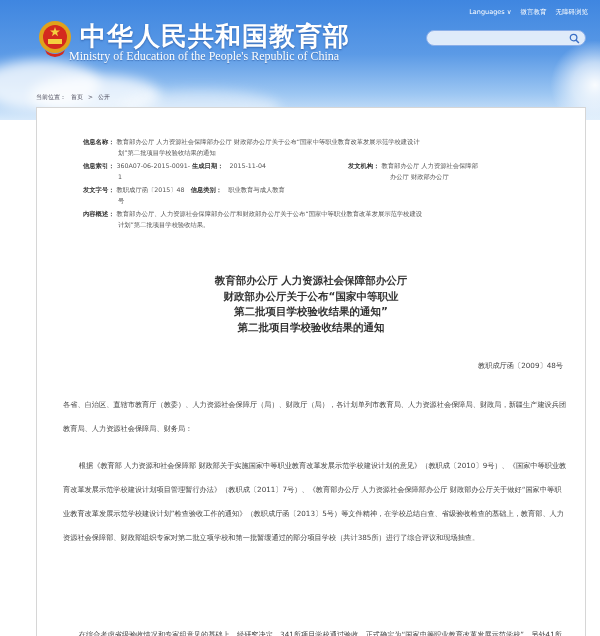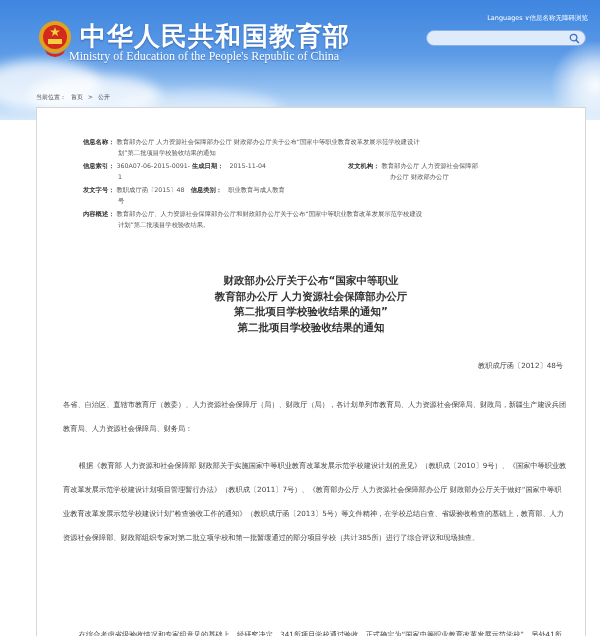--- a/index.html
+++ b/index.html
@@ -22,21 +22,21 @@
     position: absolute; left: 80px; top: 19px;
     font-family: "DejaVu Sans", sans-serif; font-weight: bold;
     font-size: 26px; color: #ffffff; letter-spacing: 1px;
     text-shadow: 0 1px 2px rgba(30,70,140,0.6);
   }
   .site-subtitle {
     position: absolute; left: 69px; top: 49px;
     font-family: Liberation Serif, serif; font-size: 12px; color: #ffffff;
     text-shadow: 0 1px 1px rgba(30,70,140,0.5);
   }
-  .top-links { position: absolute; right: 12px; top: 14px; display: flex; gap: 0; font-size: 6.5px; color: #ffffff; justify-content: space-between; }
+  .top-links { position: absolute; right: 12px; top: 8px; display: flex; gap: 9px; font-size: 6.5px; color: #ffffff; justify-content: space-between; }
   .top-links span { cursor: pointer; }
   .search-box {
     position: absolute; left: 426px; top: 30px; width: 160px; height: 16px;
     border-radius: 8px; background: rgba(235,242,252,0.92);
     border: 1px solid #8aaee8;
   }
   .search-icon { position: absolute; right: 5px; top: 2px; width: 11px; height: 11px; }
   .breadcrumb {
     position: absolute; left: 36px; top: 93px; font-size: 6px; color: #445;
     display: flex; gap: 5px;
@@ -71,21 +71,21 @@
     <polygon points="18,7 19.2,10.5 23,10.5 20,12.7 21.1,16.2 18,14 14.9,16.2 16,12.7 13,10.5 16.8,10.5" fill="#f4d03f"></polygon>
     <rect x="11" y="19" width="14" height="5" fill="#f4d03f"></rect>
     <path d="M8 30 Q18 38 28 30 L26 34 Q18 40 10 34 Z" fill="#d42a1e"></path>
   </svg>
 
   <div class="site-title">中华人民共和国教育部</div>
   <div class="site-subtitle">Ministry of Education of the People's Republic of China</div>
 
   <div class="top-links">
     <span>Languages ∨</span>
-    <span>信息名称</span>
+    <span>微言教育</span>
     <span>无障碍浏览</span>
   </div>
 
   <div class="search-box">
     <svg class="search-icon" viewBox="0 0 12 12">
       <circle cx="5" cy="5" r="3.6" fill="none" stroke="#3a6fc6" stroke-width="1.4"></circle>
       <line x1="7.6" y1="7.6" x2="10.8" y2="10.8" stroke="#3a6fc6" stroke-width="1.6"></line>
     </svg>
   </div>
 
@@ -138,24 +138,24 @@
     <div class="meta-row" style="left:0;top:72px;width:470px;">
       <span class="lbl">内容概述：</span>
       <span>教育部办公厅、人力资源社会保障部办公厅和财政部办公厅关于公布“国家中等职业教育改革发展示范学校建设</span>
     </div>
     <div class="meta-row" style="left:35px;top:83px;">
       <span>计划”第二批项目学校验收结果。</span>
     </div>
   </div>
 
   <div class="doc-title">
+    <div>教育部办公厅 人力资源社会保障部办公厅</div>
     <div>财政部办公厅关于公布“国家中等职业</div>
-    <div>教育部办公厅 人力资源社会保障部办公厅</div>
     <div>第二批项目学校验收结果的通知”</div>
     <div>第二批项目学校验收结果的通知</div>
   </div>
 
-  <div class="doc-number">教职成厅函〔2012〕48号</div>
+  <div class="doc-number">教职成厅函〔2009〕48号</div>
 
   <div class="body-text" style="top:285px;">各省、自治区、直辖市教育厅（教委）、人力资源社会保障厅（局）、财政厅（局），各计划单列市教育局、人力资源社会保障局、财政局，新疆生产建设兵团教育局、人力资源社会保障局、财务局：</div>
   <div class="body-text indent" style="top:346px;">根据《教育部 人力资源和社会保障部 财政部关于实施国家中等职业教育改革发展示范学校建设计划的意见》（教职成〔2010〕9号）、《国家中等职业教育改革发展示范学校建设计划项目管理暂行办法》（教职成〔2011〕7号）、《教育部办公厅 人力资源社会保障部办公厅 财政部办公厅关于做好“国家中等职业教育改革发展示范学校建设计划”检查验收工作的通知》（教职成厅函〔2013〕5号）等文件精神，在学校总结自查、省级验收检查的基础上，教育部、人力资源社会保障部、财政部组织专家对第二批立项学校和第一批暂缓通过的部分项目学校（共计385所）进行了综合评议和现场抽查。</div>
   <div class="body-text indent" style="top:467px;margin-top:48px;">在综合考虑省级验收情况和专家组意见的基础上，经研究决定，341所项目学校通过验收，正式确定为“国家中等职业教育改革发展示范学校”，另外41所项目学校暂缓通过验收、3所学校未通过验收。现将名单予以公布（请见附件），并就有关要求通知如下：</div>
 </div>
 
 </body></html>

